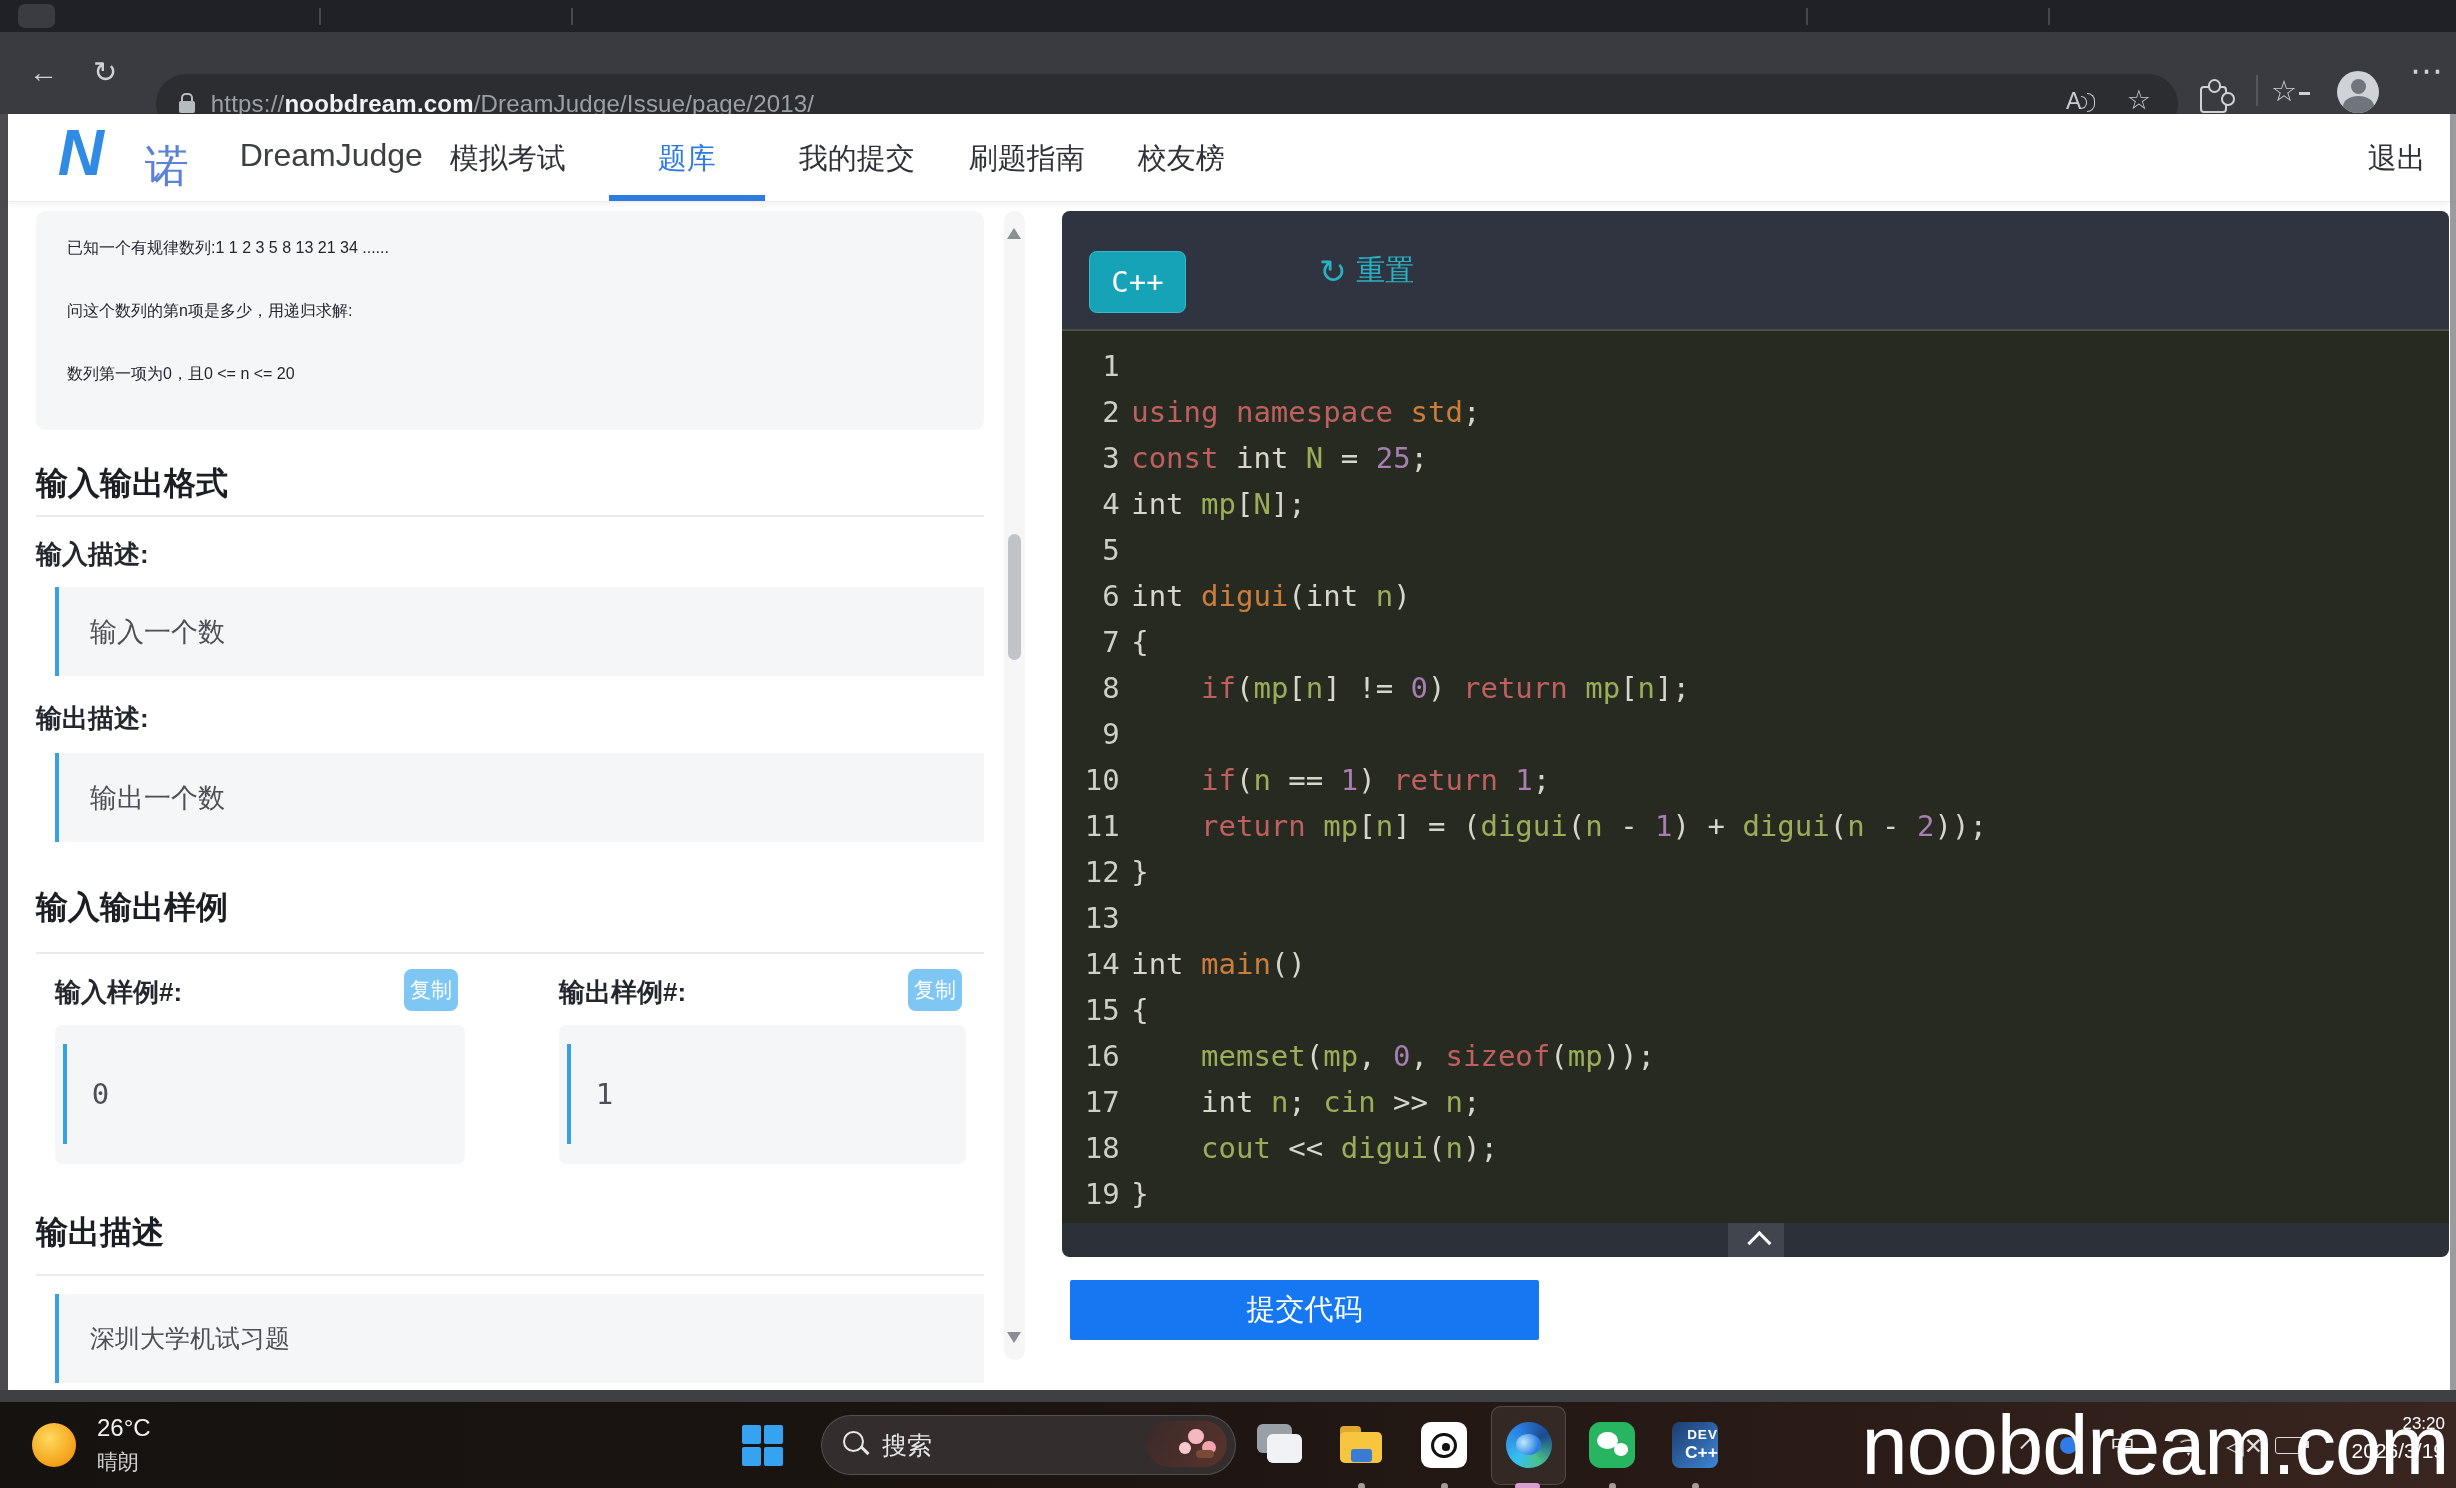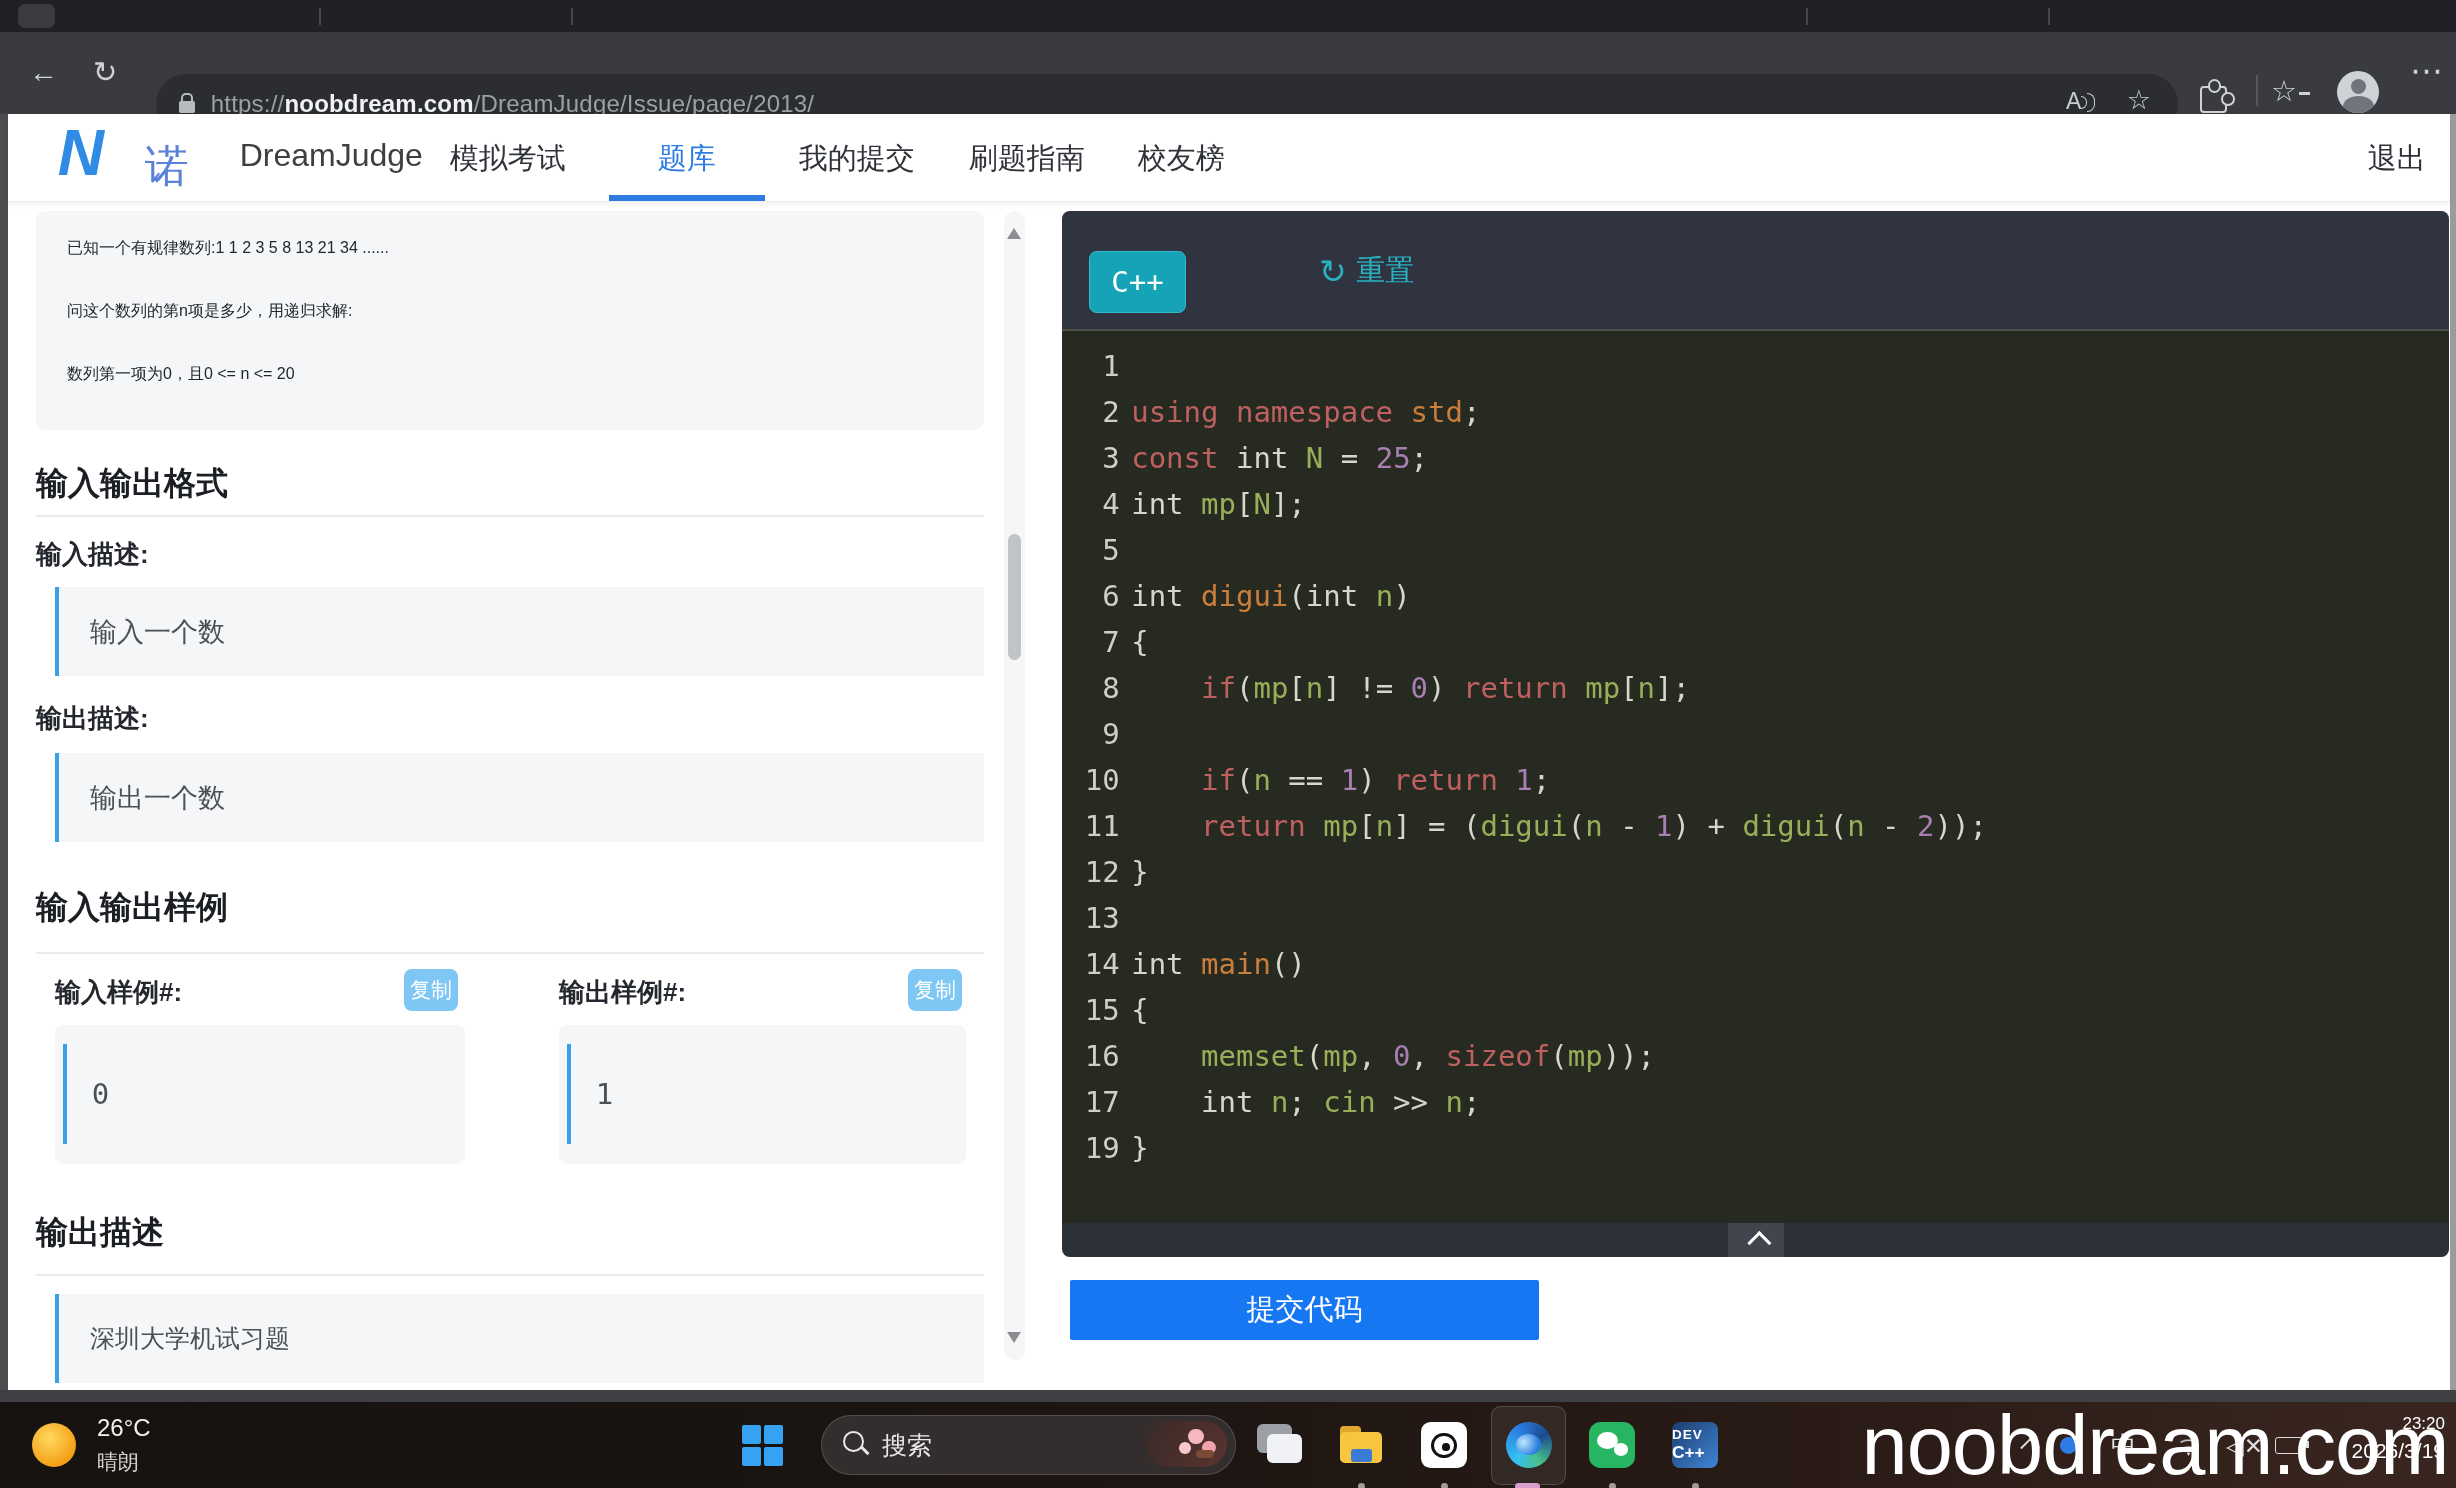--- a/index.html
+++ b/index.html
@@ -124,21 +124,21 @@
   .edge-frame{position:absolute;left:1491px;top:3.9px;width:73px;height:77px;background:rgba(255,255,255,.07);
               border:1px solid rgba(255,255,255,.16);border-radius:9.7px;}
   .edge{position:absolute;left:1.9px;top:1.9px;width:46px;height:46px;border-radius:50%;
         background:conic-gradient(from 220deg,#35c1f1,#2a7de1 30%,#1b4a8f 55%,#49c189 80%,#35c1f1);}
   .edge:after{content:"";position:absolute;left:9.7px;top:11.6px;width:25px;height:21px;border-radius:50%;
               background:radial-gradient(circle at 30% 40%,#bfe9ff,#2a7de1 70%);}
   .wechat{position:absolute;left:1.9px;top:1.9px;width:46px;height:46px;background:#27b561;border-radius:11.6px;}
   .wechat i{position:absolute;left:7.7px;top:9.7px;width:21px;height:17.4px;background:#fff;border-radius:50%;}
   .wechat b{position:absolute;left:25px;top:21px;width:14.5px;height:12.6px;background:#fff;border-radius:50%;}
   .dev{position:absolute;left:1.9px;top:1.9px;width:46px;height:46px;border-radius:7.7px;
-       background:linear-gradient(135deg,#1d3c6e,#3f86d6);color:#fff;text-align:left;}
+       background:linear-gradient(135deg,#1d3c6e,#3f86d6);color:#fff;text-align:right;}
   .dev .t1{display:block;font-size:13.5px;font-weight:700;margin-top:4.8px;letter-spacing:1px;}
   .dev .t2{display:block;font-size:17.4px;font-weight:700;}
   .run-dot{position:absolute;top:81px;width:6.8px;height:6.8px;border-radius:50%;background:#a79b97;}
   .edge-pill{position:absolute;left:1515px;top:81px;width:25px;height:6.8px;border-radius:3.9px;background:#d9a0cf;}
   .tray-chev{position:absolute;left:2023px;top:39px;width:11.6px;height:11.6px;border:solid #ddd;border-width:2.9px 2.9px 0 0;transform:rotate(-45deg);}
   .tray-dot{position:absolute;left:2060px;top:35px;width:17.4px;height:17.4px;border-radius:50%;background:#2f7ce6;}
   .tray-zh{position:absolute;left:2111px;top:27px;font-size:25px;color:#e6e6e6;}
   .wifi{position:absolute;left:2174px;top:29px;width:29px;height:25px;
         background:radial-gradient(circle at 50% 100%,#ddd 2.9px,transparent 3.9px,transparent 7.7px,#ddd 8.7px,transparent 10.6px,transparent 14.5px,#ddd 15.4px,transparent 17.4px);
         clip-path:polygon(50% 100%,0 0,100% 0);}
@@ -312,20 +312,24 @@
           </div>
           <div class="cl">
             <span class="ln">16</span>
             <span class="lt"><span class="tk-w">    </span><span class="tk-g">memset</span><span class="tk-w">(</span><span class="tk-g">mp</span><span class="tk-w">, </span><span class="tk-p">0</span><span class="tk-w">, </span><span class="tk-r">sizeof</span><span class="tk-w">(</span><span class="tk-g">mp</span><span class="tk-w">));</span></span>
           </div>
           <div class="cl">
             <span class="ln">17</span>
             <span class="lt"><span class="tk-w">    </span><span class="tk-w">int </span><span class="tk-g">n</span><span class="tk-w">; </span><span class="tk-g">cin</span><span class="tk-w"> &gt;&gt; </span><span class="tk-g">n</span><span class="tk-w">;</span></span>
           </div>
           <div class="cl">
+            <span class="ln">18</span>
+            <span class="lt"><span class="tk-w">    </span><span class="tk-g">cout</span><span class="tk-w"> &lt;&lt; </span><span class="tk-g">digui</span><span class="tk-w">(</span><span class="tk-g">n</span><span class="tk-w">);</span></span>
+          </div>
+          <div class="cl">
             <span class="ln">19</span>
             <span class="lt"><span class="tk-w">}</span></span>
           </div>
         </div>
     </div>
     <div class="ed-bottom">
       <div class="chev-btn">
           <span class="chev"></span>
         </div>
     </div>

